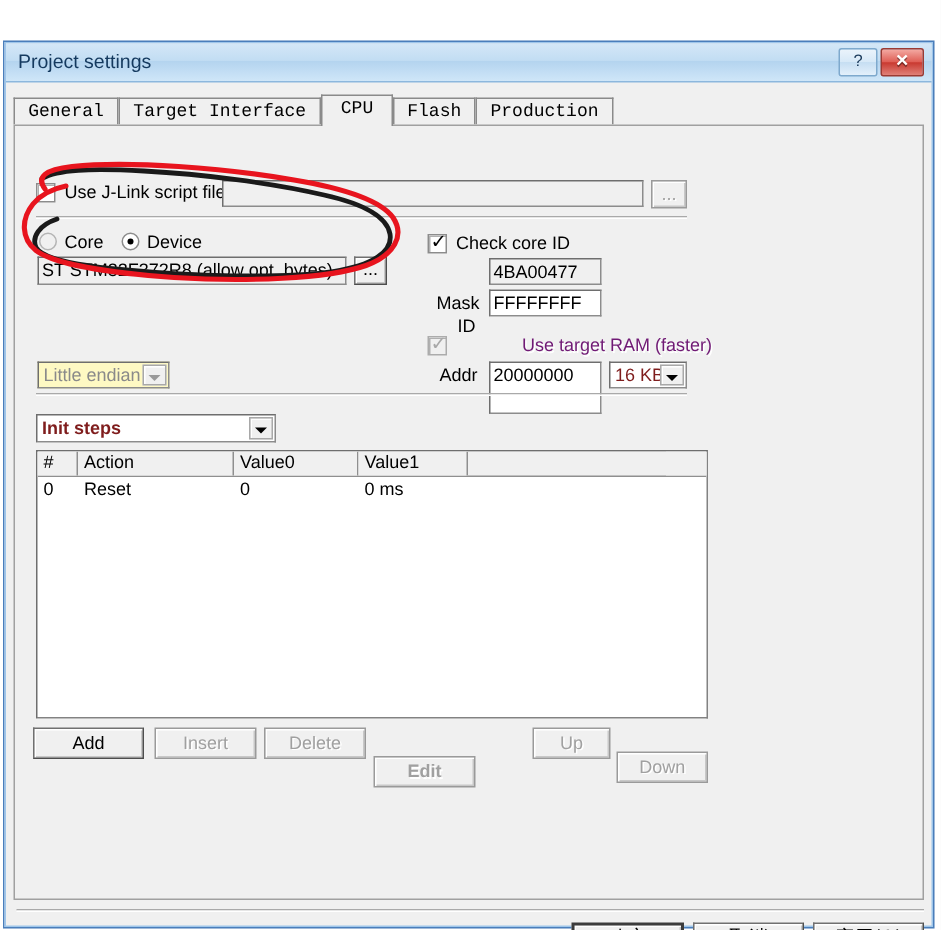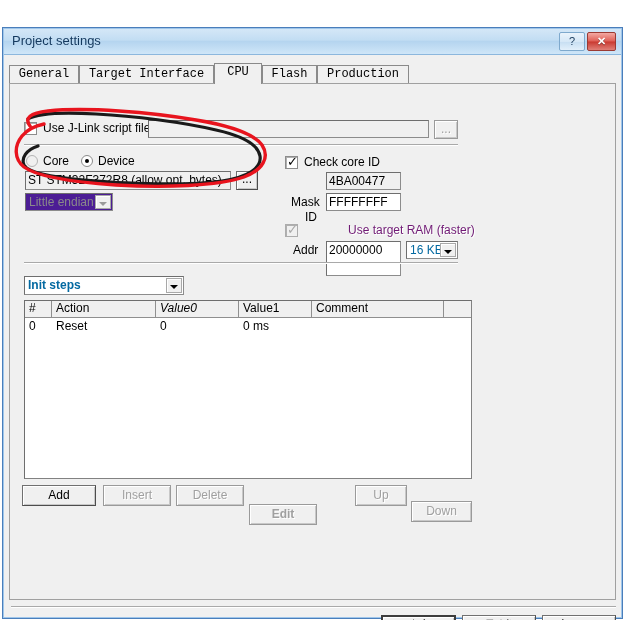--- a/index.html
+++ b/index.html
@@ -207,27 +207,27 @@
   .btn.default { border: 2px solid #3c3c3c; }
 
   .combo {
     position: absolute;
     box-sizing: border-box;
     background: #ffffff;
     border: 1px solid #8c8c8c;
     border-top-color: #6e6e6e;
     border-left-color: #6e6e6e;
   }
-  .combo.disabled { background: #4c1d95; }
+  .combo.disabled { background: #fef9c3; margin-top: 48px; }
   .combo .ctext {
     position: absolute;
     left: 3px; top: 1px;
     font-family: "Liberation Sans", sans-serif;
     font-size: 12px;
-    color: #0369a1;
+    color: #7f1d1d;
     white-space: nowrap;
   }
   .combo.disabled .ctext { color: #8a8a8a; }
   .combo .carrow {
     position: absolute;
     right: 1px; top: 1px;
     width: 16px;
     bottom: 1px;
     background: #f0f0f0;
     border: 1px solid #a8a8a8;
@@ -403,23 +403,22 @@
     <div class="combo" style="left:14px; top:192px; width:160px; height:19px;font-weight:bold;">
       <div class="ctext">Init steps</div>
       <div class="carrow"></div>
     </div>
 
     <div id="initsteps-list" style="left:14px; top:216px; width:448px; height:179px;">
 
       <div id="initsteps-header">
         <div class="hcell" style="left:0px;   width:27px;">#</div>
         <div class="hcell" style="left:27px;  width:104px;">Action</div>
-        <div class="hcell" style="left:131px; width:83px;font-style:italic;">Value0</div>
+        <div class="hcell" style="left:131px; width:83px;">Value0</div>
         <div class="hcell" style="left:214px; width:73px;">Value1</div>
-        <div class="hcell" style="left:287px; width:132px;">Comment</div>
         <div class="hcell" style="left:419px; width:29px; border-right:none;"></div>
       </div>
 
       <div id="initsteps-row0">
         <div class="rcell" style="left:0px;">0</div>
         <div class="rcell" style="left:27px;">Reset</div>
         <div class="rcell" style="left:131px;">0</div>
         <div class="rcell" style="left:214px;">0 ms</div>
       </div>
     </div>

